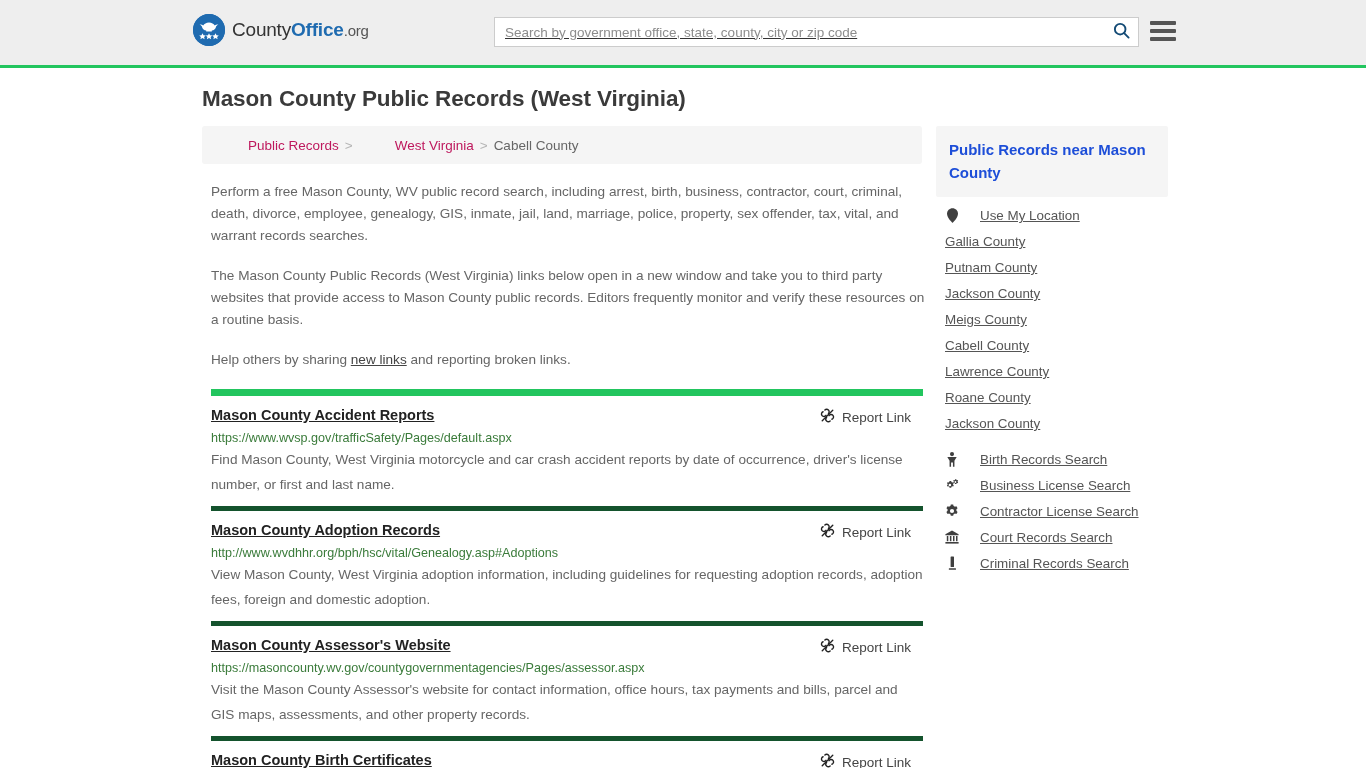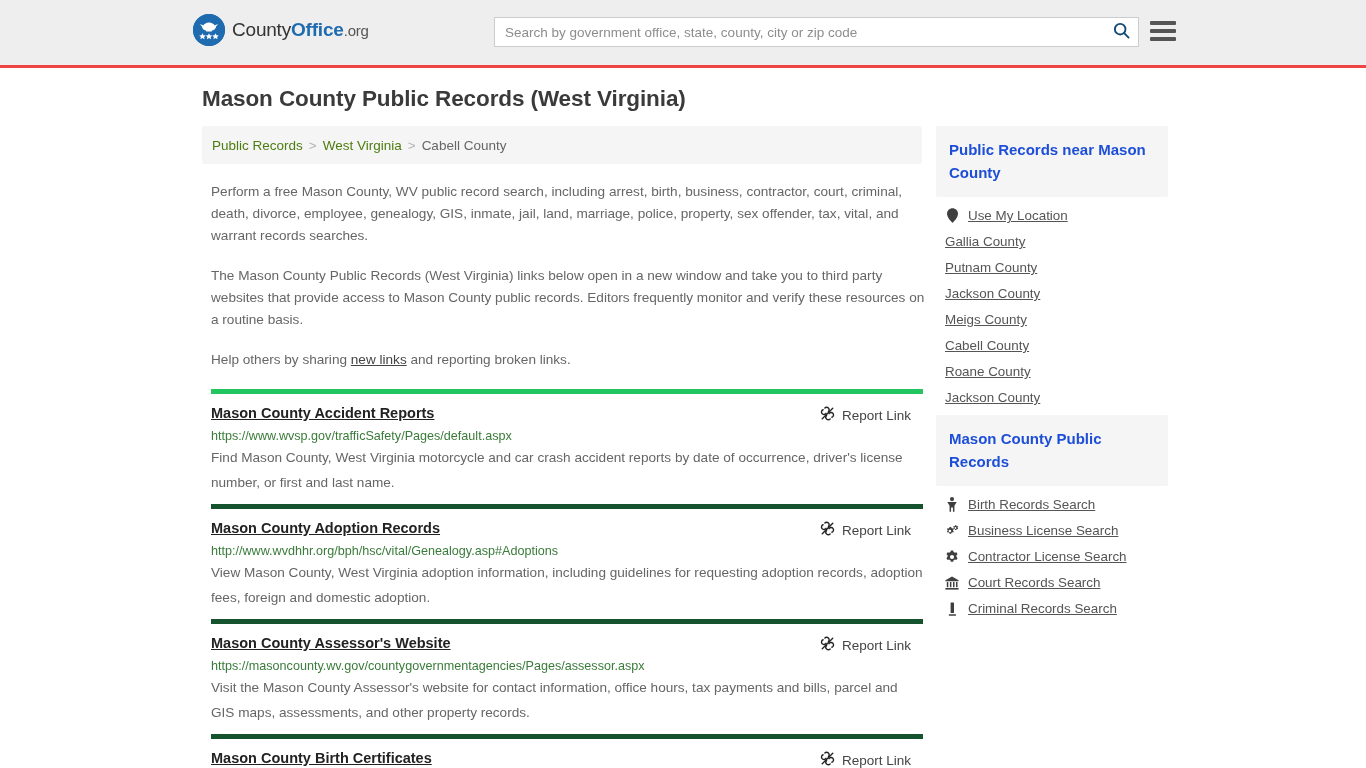--- a/index.html
+++ b/index.html
@@ -11,21 +11,21 @@
     background: #ffffff;
     font-family: "Liberation Sans", sans-serif;
     -webkit-font-smoothing: antialiased;
   }
 
   
   .site-header {
     position: relative;
     height: 68px;
     background: #eeeeee;
-    border-bottom: 3px solid #ef4444;
+    border-bottom: 3px solid #22c55e;
     display: flex;
     align-items: center;
   }
   .brand {
     position: absolute;
     left: 193px; top: 14px;
     display: flex; align-items: center;
     gap: 7px;
     text-decoration: none;
   }
@@ -58,20 +58,21 @@
   }
   .search-input {
     flex: 1 1 auto;
     border: 0; outline: 0;
     height: 28px;
     padding: 0 10px;
     font-family: "Liberation Sans", sans-serif;
     font-size: 13.5px;
     color: #333;
     background: transparent;
+    text-decoration: underline;
   }
   .search-input::placeholder { color: #8d8d8d; }
   .search-btn {
     width: 34px; height: 28px;
     border: 0; background: transparent;
     cursor: pointer;
     display: flex; align-items: center; justify-content: center;
     padding: 0;
   }
   .menu-btn {
@@ -111,22 +112,23 @@
   
   .breadcrumb {
     background: #f5f5f5;
     height: 38px;
     display: flex; align-items: center;
     padding: 0 10px;
     font-size: 13.5px;
     border-radius: 3px;
   }
   .breadcrumb a {
-    color: #4d7c0f;
+    color: #be185d;
     text-decoration: none;
+    margin-left: 36px;
   }
   .breadcrumb .sep { color: #b4b4b4; margin: 0 6px; }
   .breadcrumb .current { color: #666666; }
 
   
   .intro {
     font-size: 13.6px;
     line-height: 22px;
     color: #666666;
     margin: 17px 0 0 9px;
@@ -134,21 +136,21 @@
   }
   .intro p { margin: 0 0 18px 0; }
   .intro a { color: #444; text-decoration: underline; font-weight: 500; }
 
   
   .record-list { margin-left: 9px; width: 712px; }
   .record {
     border-top: 5px solid #14532d;
     padding: 11px 0 9px 0;
   }
-  .record:first-child { border-top: 5px solid #22c55e; }
+  .record:first-child { border-top: 7px solid #22c55e; }
   .record-head {
     display: flex;
     align-items: flex-start;
     justify-content: space-between;
   }
   .record-title {
     font-size: 14.5px;
     font-weight: bold;
     color: #222222;
     text-decoration: underline;
@@ -184,22 +186,22 @@
     background: #f5f5f5;
     padding: 12px 13px 13px 13px;
     font-size: 15px;
     font-weight: bold;
     color: #1d4ed8;
     line-height: 23px;
     border-radius: 2px;
   }
   .side-list { padding: 0; margin: 0; list-style: none; }
   .side-item {
-    display: flex; align-items: flex-end;
-    gap: 9px;
+    display: flex; align-items: flex-start;
+    gap: 21px;
     padding: 11px 0 0 9px;
     font-size: 13.4px;
   }
   .side-item a {
     color: #555555;
     text-decoration: underline;
   }
   .side-icon {
     width: 14px; flex: 0 0 14px;
     display: flex; align-items: center; justify-content: center;
@@ -362,30 +364,32 @@
               <li class="side-item">
                 <a href="#">Jackson County</a>
               </li>
               <li class="side-item">
                 <a href="#">Meigs County</a>
               </li>
               <li class="side-item">
                 <a href="#">Cabell County</a>
               </li>
               <li class="side-item">
+                <a href="#">Lawrence County</a>
+              </li>
+              <li class="side-item">
                 <a href="#">Roane County</a>
               </li>
               <li class="side-item">
                 <a href="#">Jackson County</a>
               </li>
             </ul>
         </div>
 
         <div class="side-box clip-bottom">
-          <div class="side-head">Mason County Public Records</div>
           <ul class="side-list" id="records-list">
               <li class="side-item">
                 <span class="side-icon">
                   <svg width="12" height="15" viewBox="0 0 12 16" aria-hidden="true">
                     <circle cx="6" cy="2.2" r="2.2" fill="#3f3f3f"></circle>
                     <path d="M1 5.3 L11 5.3 L8.6 9.2 L8.6 15.6 L7 15.6 L7 11.2 L5 11.2 L5 15.6 L3.4 15.6 L3.4 9.2 Z" fill="#3f3f3f"></path>
                   </svg>
                 </span>
                 <a href="#">Birth Records Search</a>
               </li>

